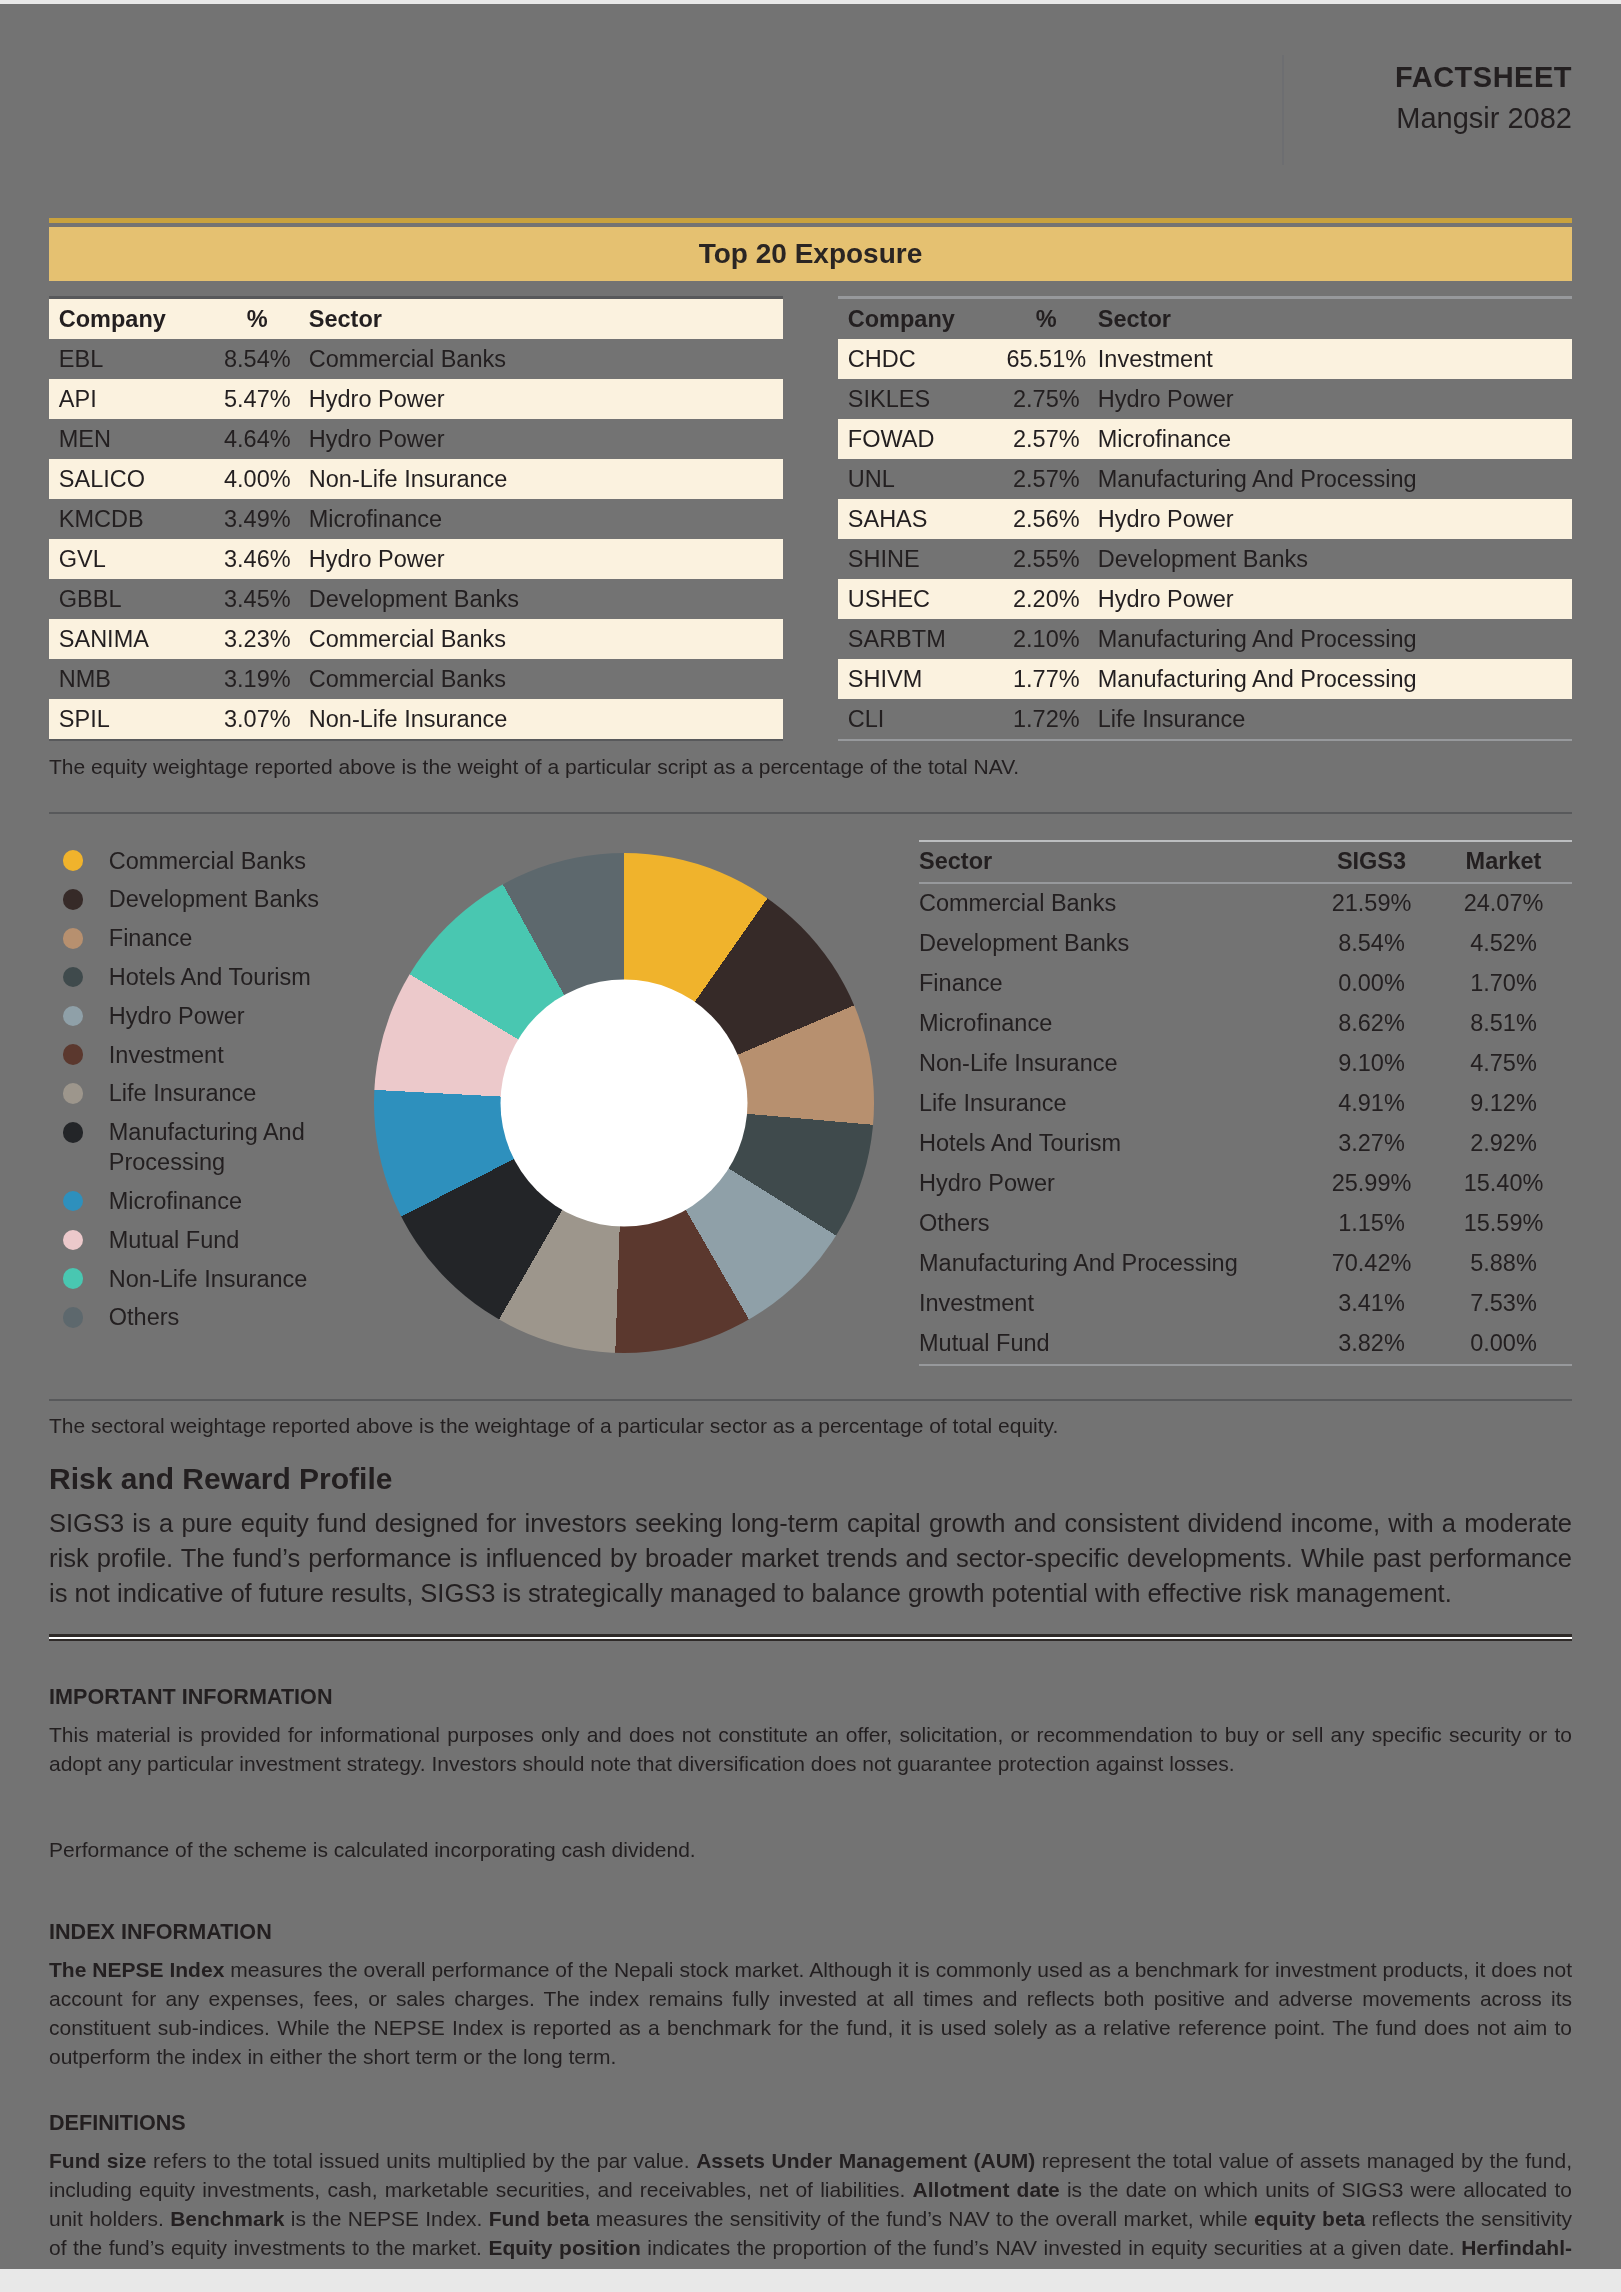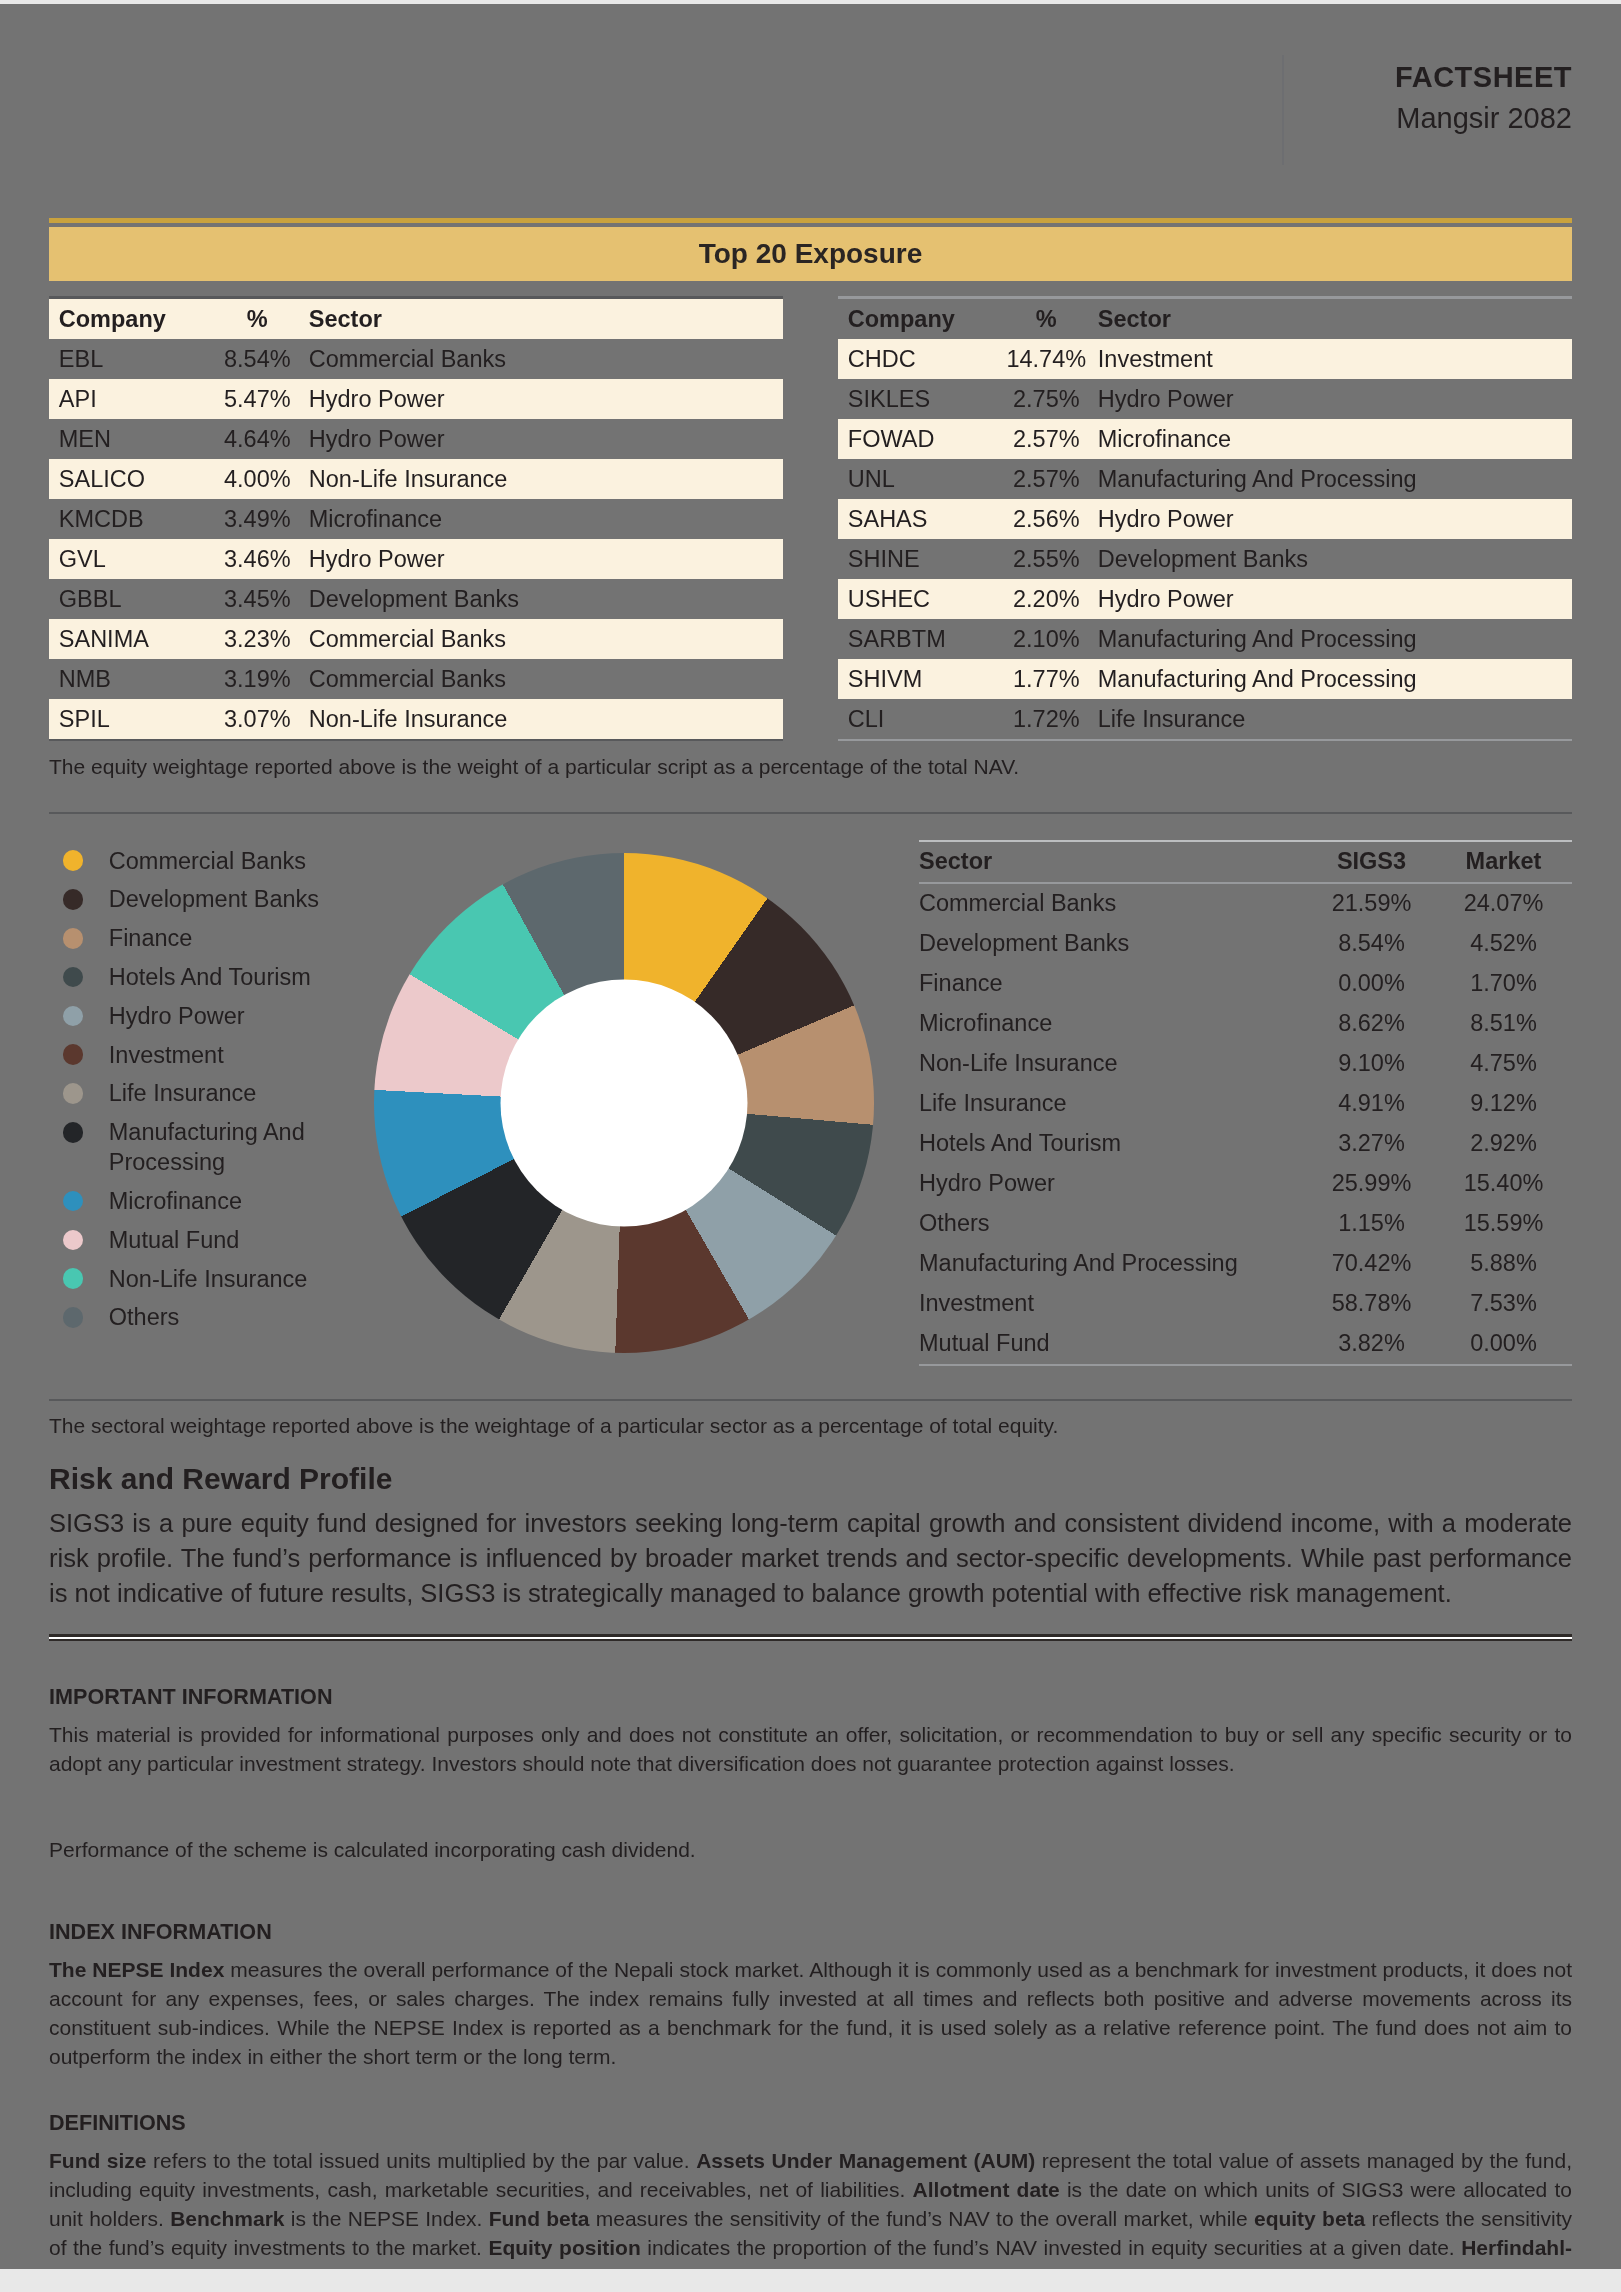--- a/index.html
+++ b/index.html
@@ -150,21 +150,21 @@
     <div class="exposure-table right">
       <div class="xrow header">
         <span>Company</span>
         <span class="pct">%</span>
         <span>Sector</span>
       </div>
       <div>
 
           <div class="xrow stripe">
             <span>CHDC</span>
-            <span class="pct">14.74%</span>
+            <span class="pct">65.51%</span>
             <span>Investment</span>
           </div>
 
           <div class="xrow">
             <span>SIKLES</span>
             <span class="pct">2.75%</span>
             <span>Hydro Power</span>
           </div>
 
           <div class="xrow stripe">
@@ -354,21 +354,21 @@
           </div>
 
           <div class="srow">
             <span>Manufacturing And Processing</span>
             <span class="num">70.42%</span>
             <span class="num">5.88%</span>
           </div>
 
           <div class="srow">
             <span>Investment</span>
-            <span class="num">58.78%</span>
+            <span class="num">3.41%</span>
             <span class="num">7.53%</span>
           </div>
 
           <div class="srow">
             <span>Mutual Fund</span>
             <span class="num">3.82%</span>
             <span class="num">0.00%</span>
           </div>
         </div>
     </div>

